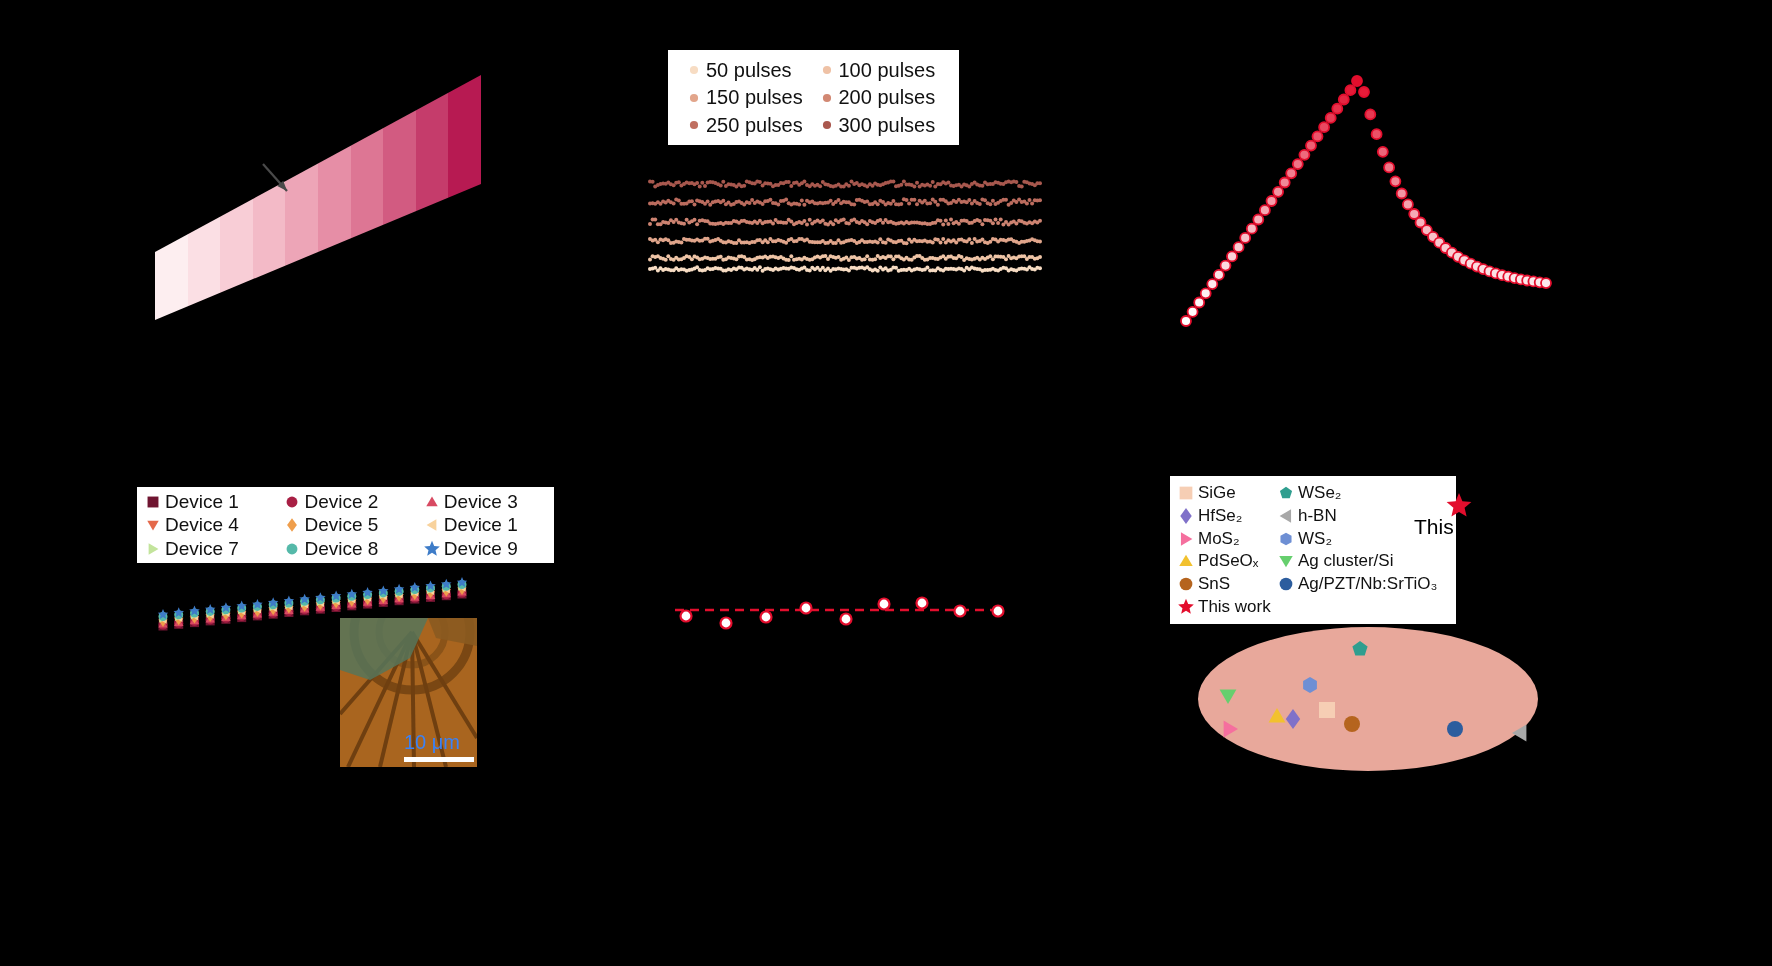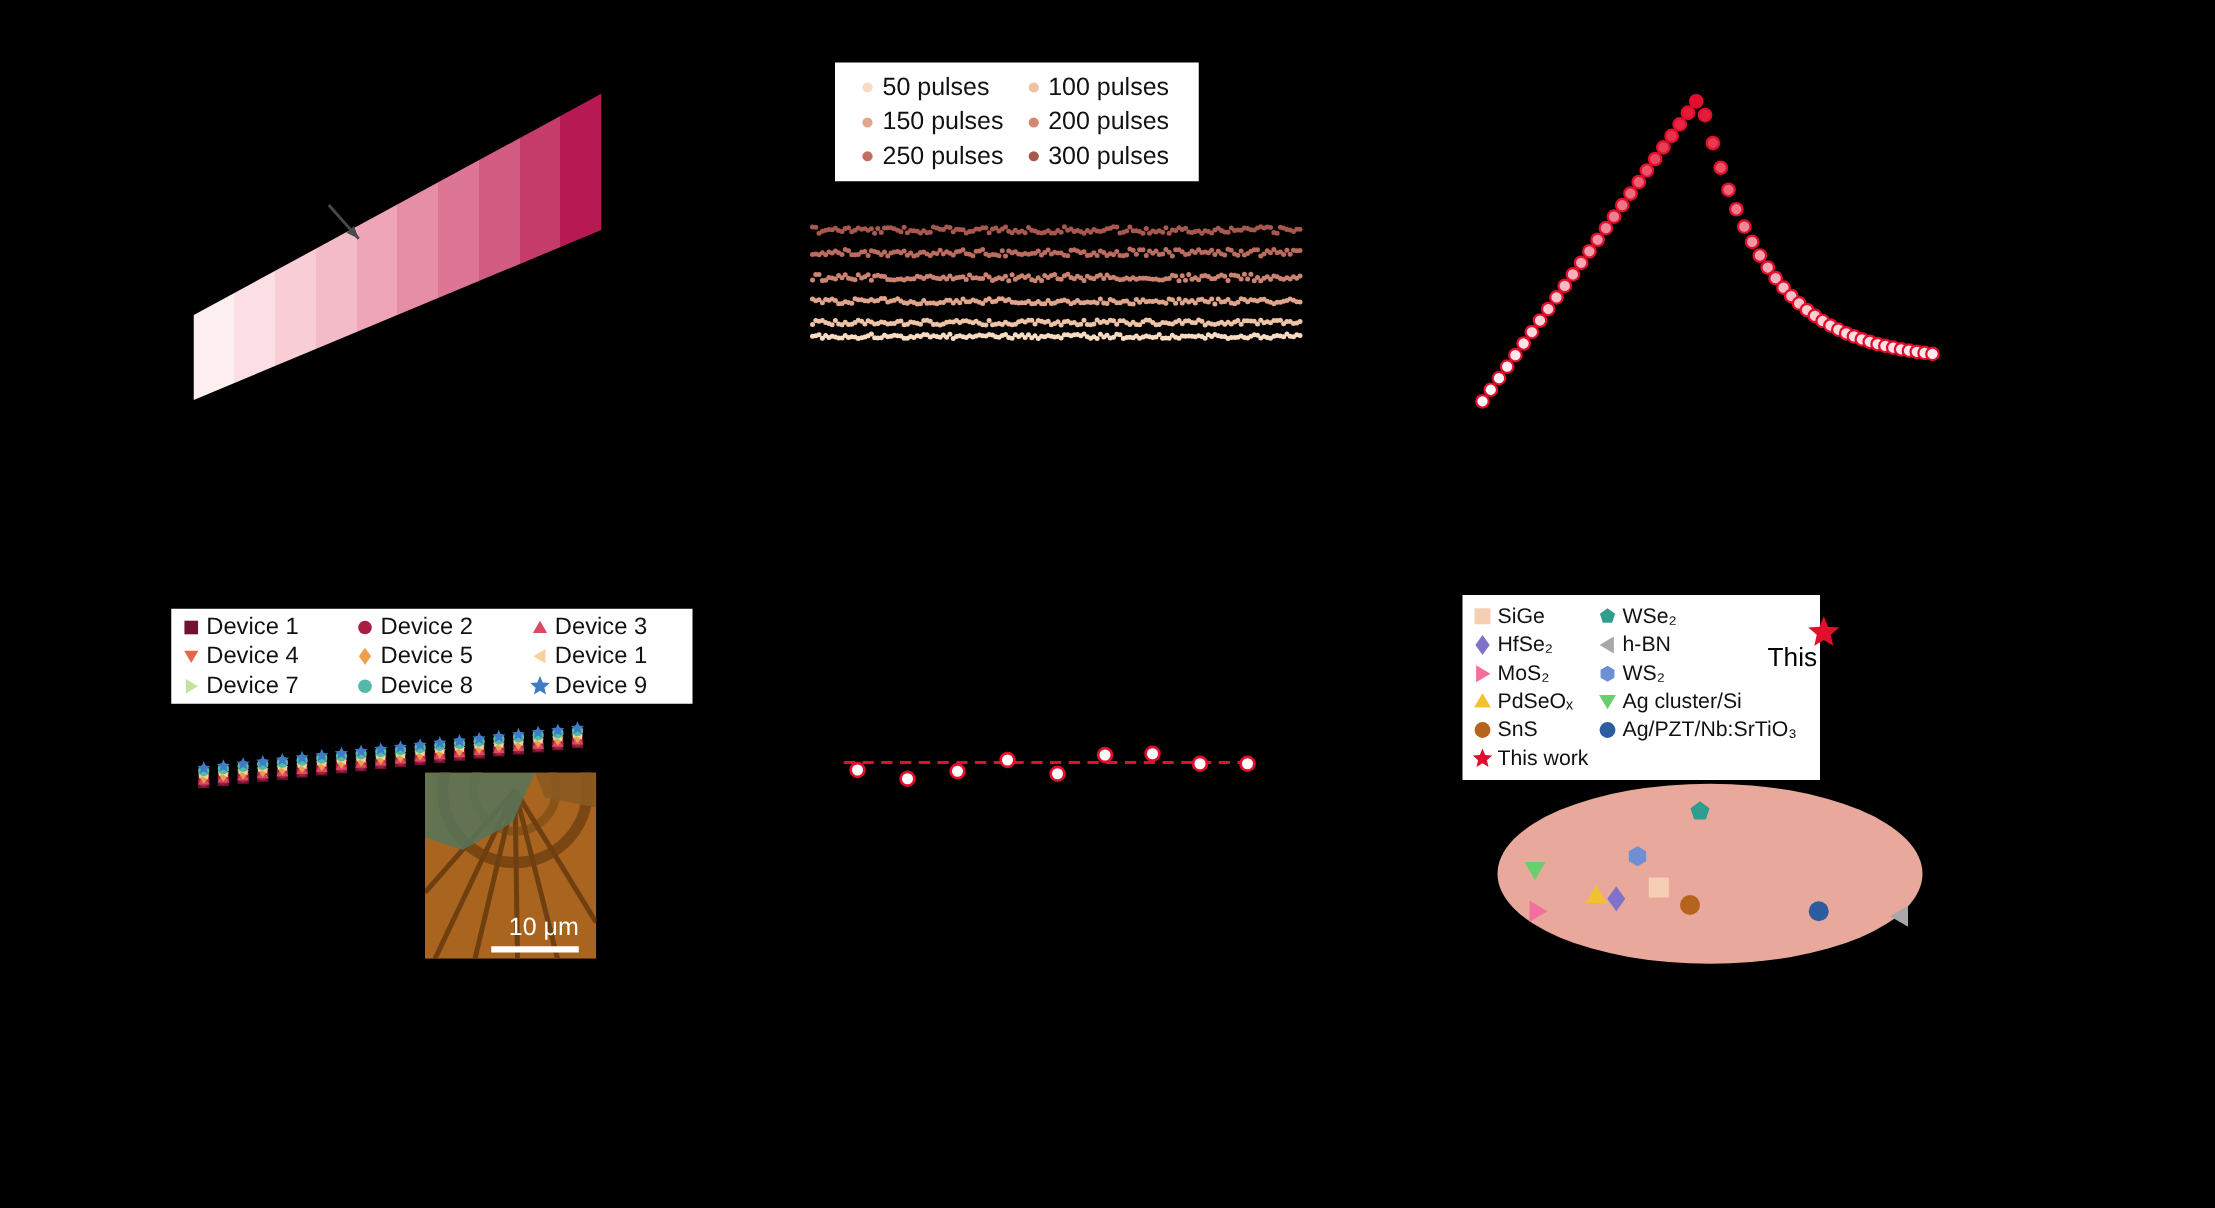--- a/index.html
+++ b/index.html
@@ -8,21 +8,21 @@
   #figure{position:relative;width:1772px;height:966px;background:#000;overflow:hidden}
   #plots{position:absolute;inset:0;width:100%;height:100%;z-index:1}
   #overlay{position:absolute;inset:0;width:100%;height:100%;z-index:3;pointer-events:none}
   .legend{position:absolute;z-index:2;background:#ffffff;display:grid;align-content:space-evenly;color:#111}
   #legend-b{left:668px;top:50px;width:291px;height:95px;grid-template-columns:1fr 1fr;padding:4px 10px 4px 16px;font-size:20px}
   #legend-d{left:137px;top:487px;width:417px;height:76px;grid-template-columns:1.05fr 1.05fr .95fr;padding:2px 6px;font-size:19px}
   #legend-f{left:1170px;top:476px;width:286px;height:148px;grid-template-columns:100px 1fr;padding:4px 6px;font-size:17px}
   .lg-item{display:flex;align-items:center;gap:2px;white-space:nowrap}
   .lg-mk{width:20px;height:20px;flex:0 0 auto}
   #inset-d{position:absolute;left:340px;top:618px;width:137px;height:149px;z-index:2}
-  #inset-scale{position:absolute;right:14px;bottom:5px;color:#ffffff;font-size:20px;text-align:right}
+  #inset-scale{position:absolute;right:3px;bottom:5px;color:#3b82f6;font-size:20px;text-align:left}
   #inset-scale .bar{height:5px;background:#fff;margin:3px auto 0;width:70px}
   #this-work-label{position:absolute;left:1414px;top:515px;color:#000;font-size:21px;z-index:4;white-space:nowrap}
 </style>
 </head>
 <body>
 
 <div id="figure">
 
   <svg id="plots" xmlns="http://www.w3.org/2000/svg" viewBox="0 0 1772 966">
       <defs>

